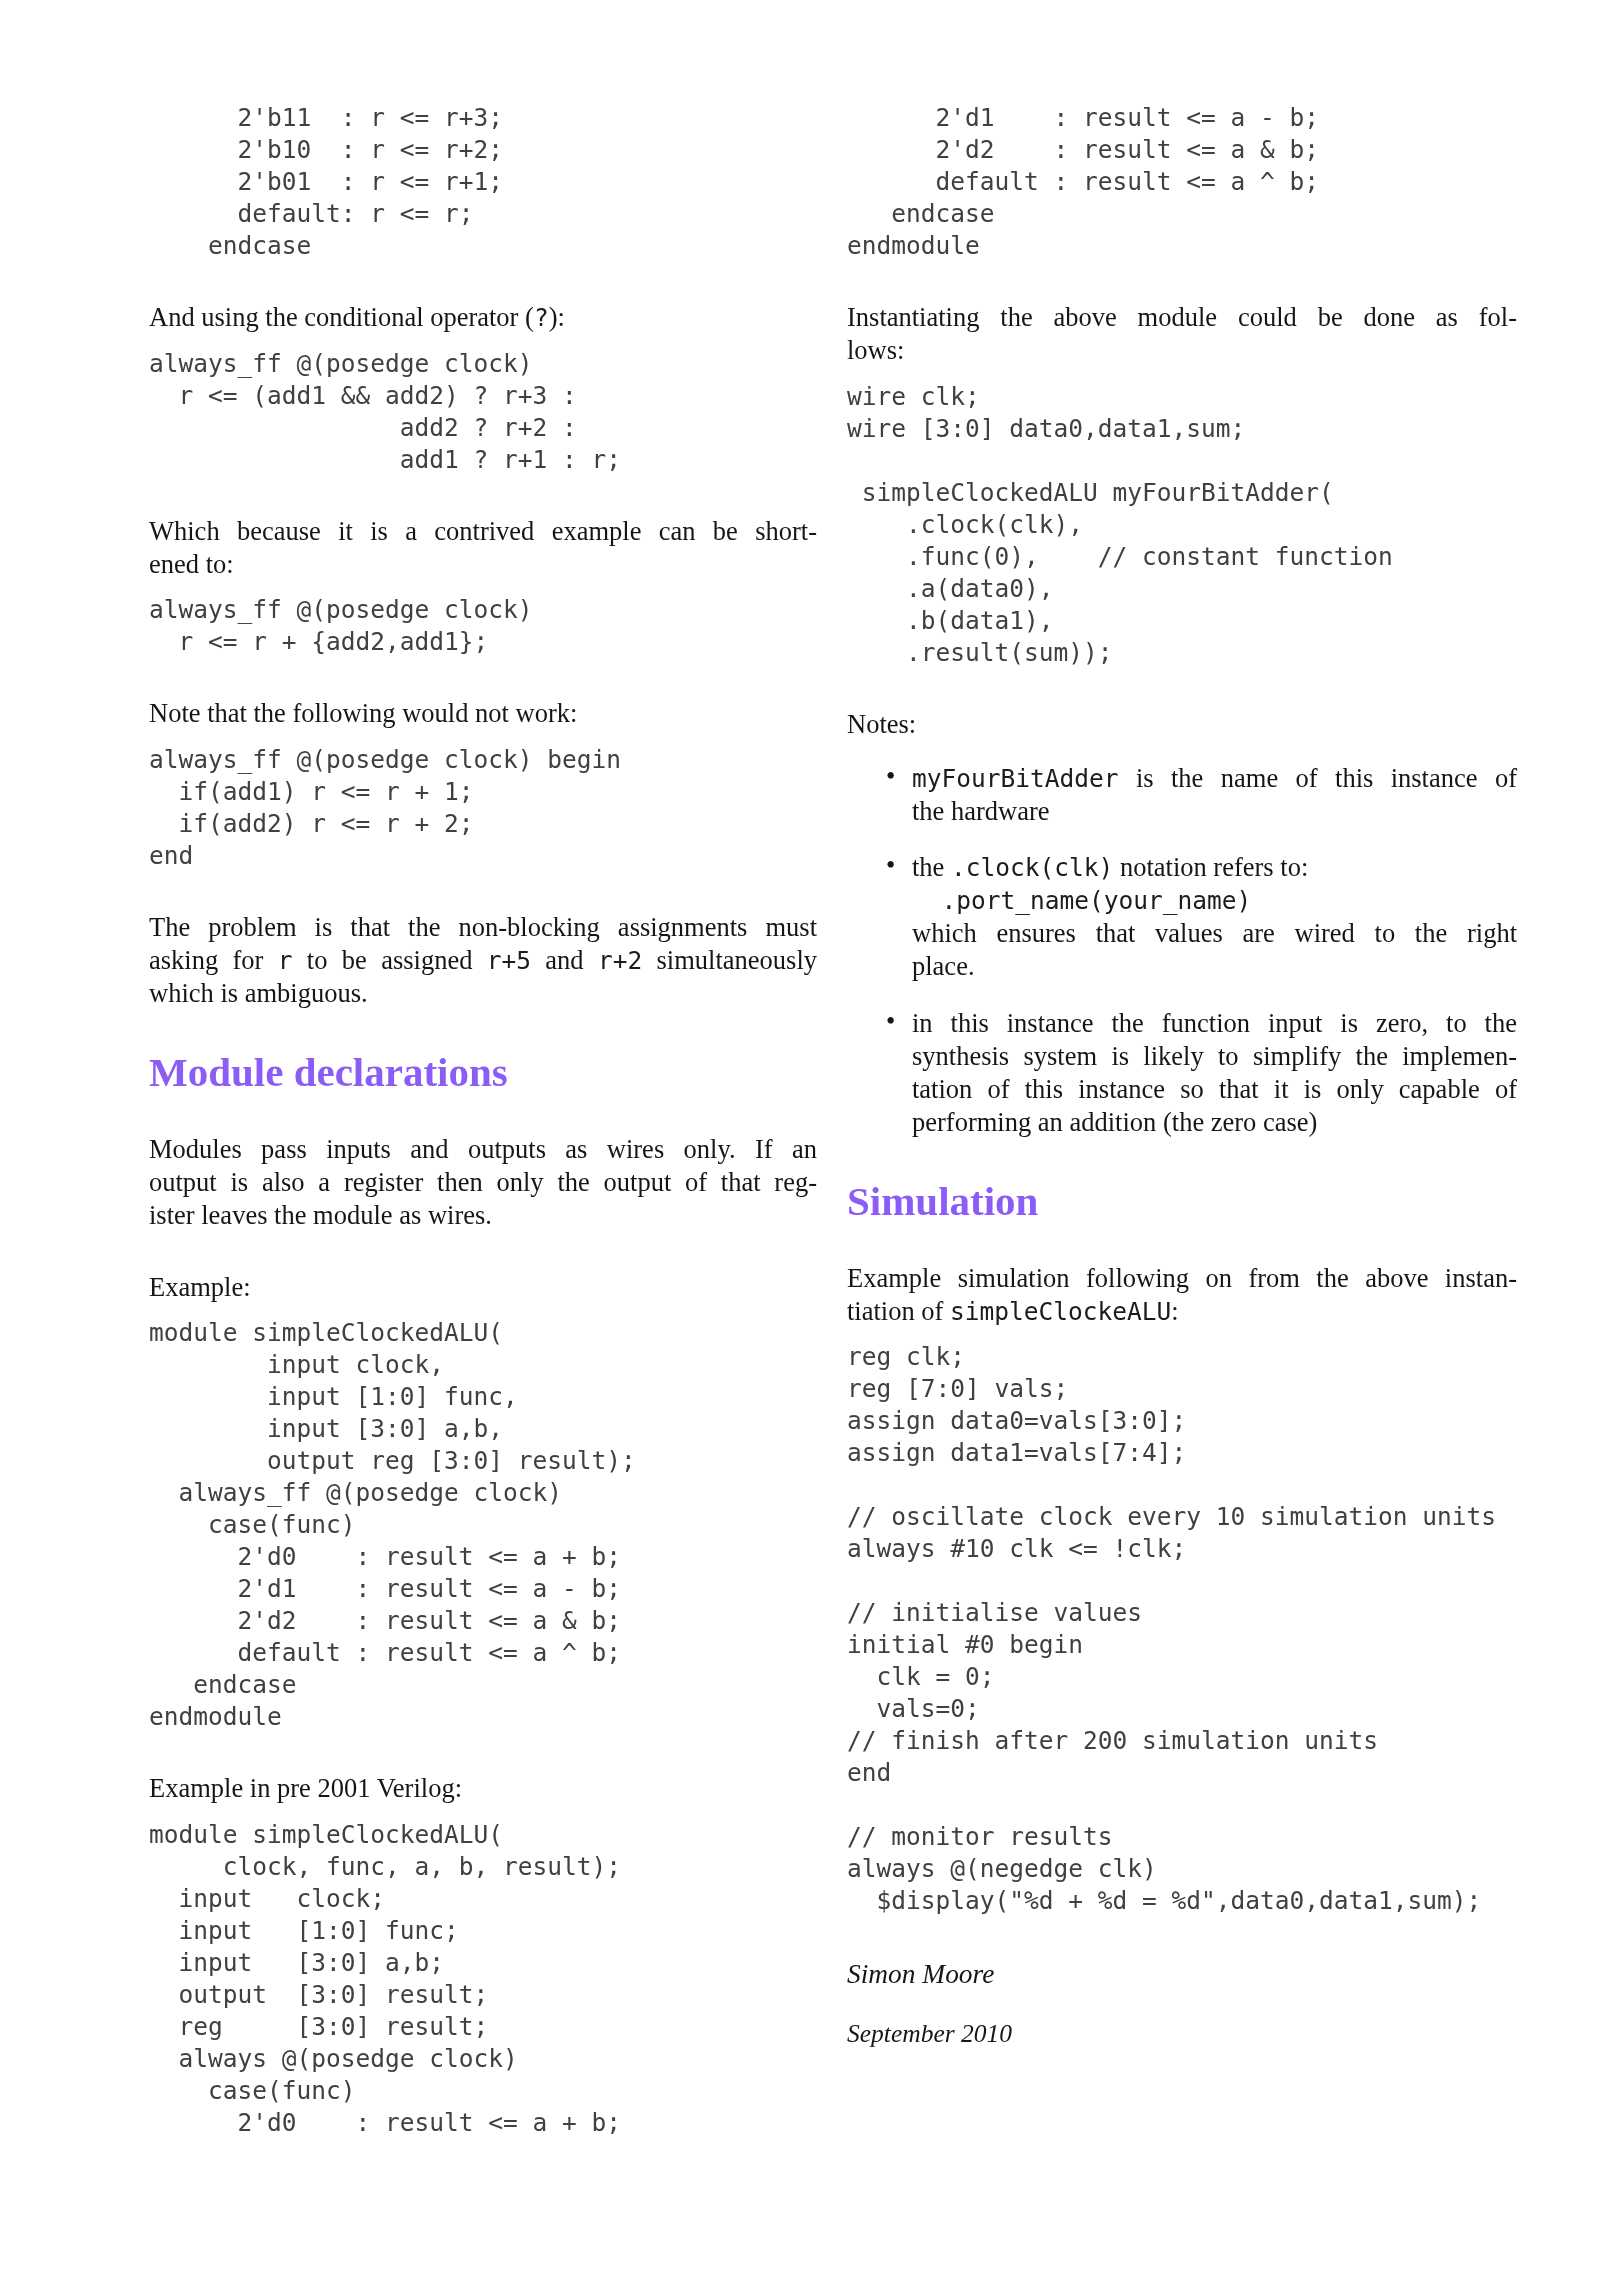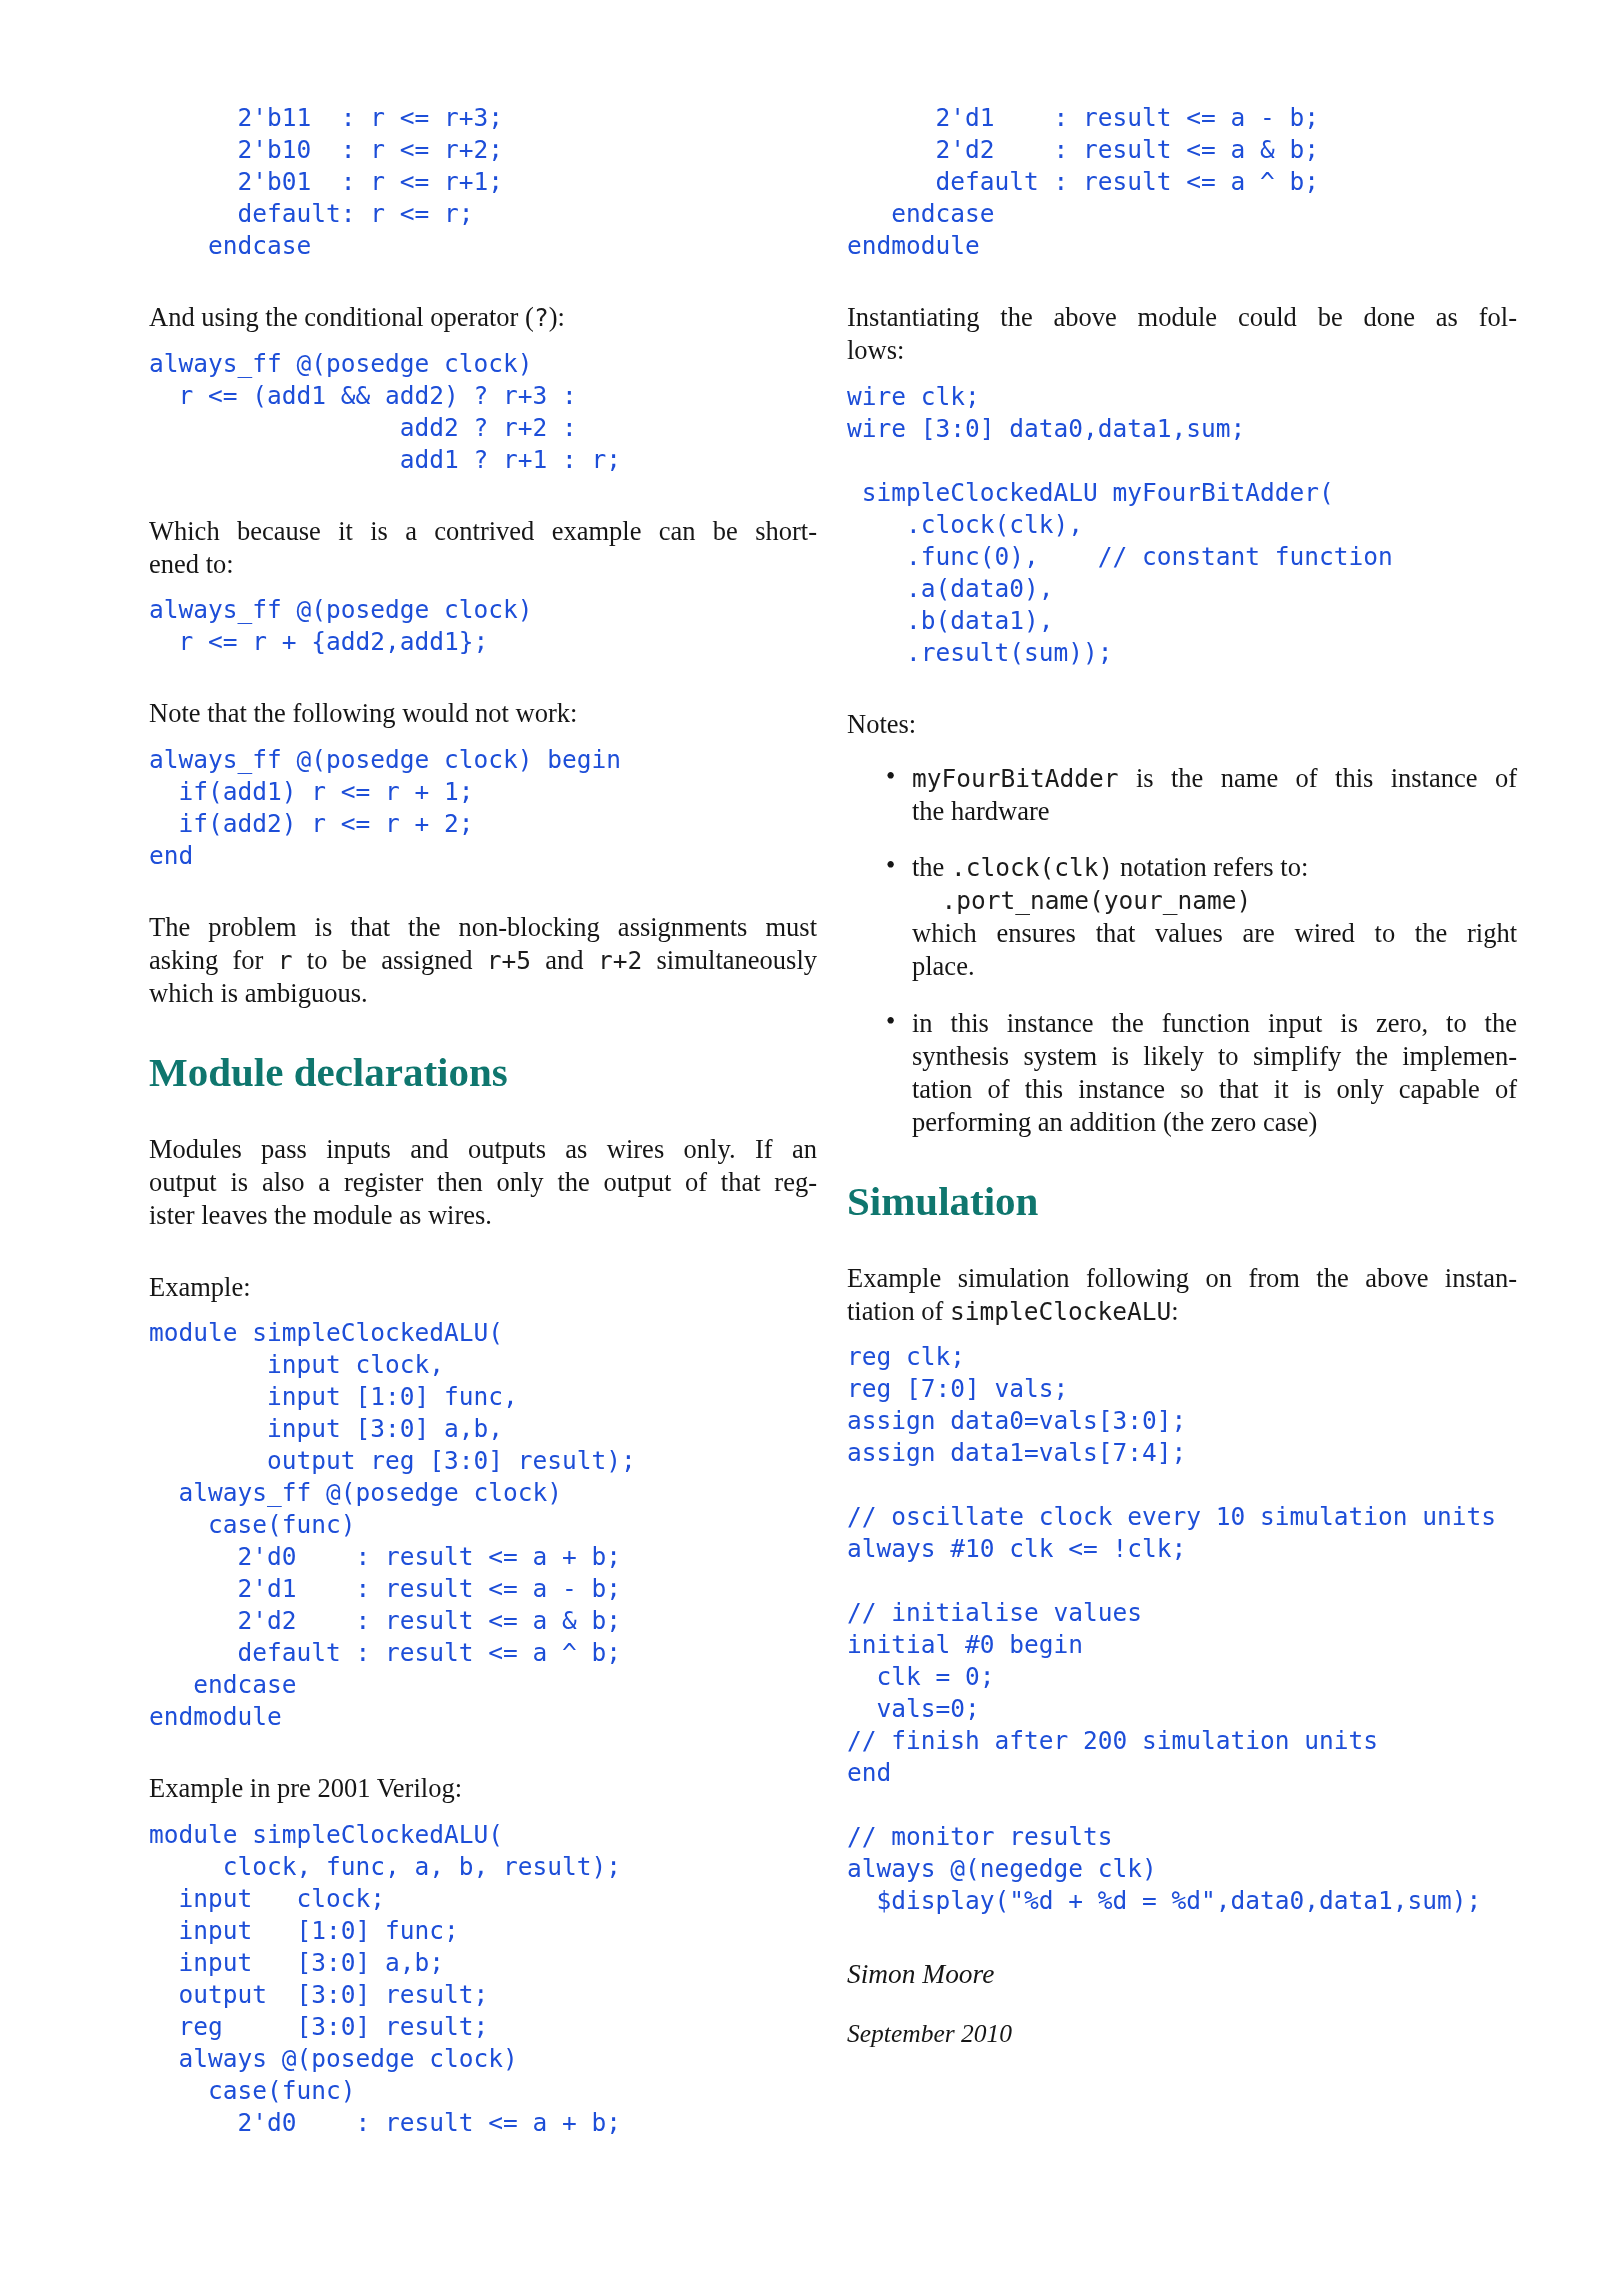--- a/index.html
+++ b/index.html
@@ -11,34 +11,34 @@
   }
   .col { position:absolute; top:102px; }
   .col-left  { left:149px; width:668px; }
   .col-right { left:847px; width:670px; }
 
   .para { font-size:26.5px; line-height:33px; margin:0 0 39px; }
   .para .ln.jl, .bullet .ln.jl { text-align:justify; text-align-last:justify; }
 
   .codeblock {
     font-family:"DejaVu Sans Mono","Liberation Mono",monospace;
-    font-size:24.5px; line-height:32px; margin:0 0 39px; color:#1d4ed8;
+    font-size:24.5px; line-height:32px; margin:0 0 39px; color:#404040;
   }
   .codeblock .ln { white-space:pre; }
   .para + .codeblock { margin-top:-25.5px; }
 
   .mono {
     font-family:"DejaVu Sans Mono","Liberation Mono",monospace;
     font-size:24.5px; white-space:pre; color:#1c1c1c;
   }
 
   .sec {
     font-family:"Liberation Serif", serif;
     font-size:41px; line-height:47px; font-weight:bold;
-    margin:5.9px 0 37px; color:#0f766e;
+    margin:5.9px 0 37px; color:#8b5cf6;
   }
 
   .bullets { margin:0 0 39px; }
   .para + .bullets { margin-top:-17.6px; }
   .bullet { position:relative; padding-left:65px; margin-bottom:23.5px;
             font-size:26.5px; line-height:33px; }
   .bullet .dot { position:absolute; left:39px; top:-2px; font-size:26.5px; }
 
   .signature { margin-top:5.9px; text-align:left; font-style:italic; }
   .sig-name { font-size:27.4px; line-height:37px; }

